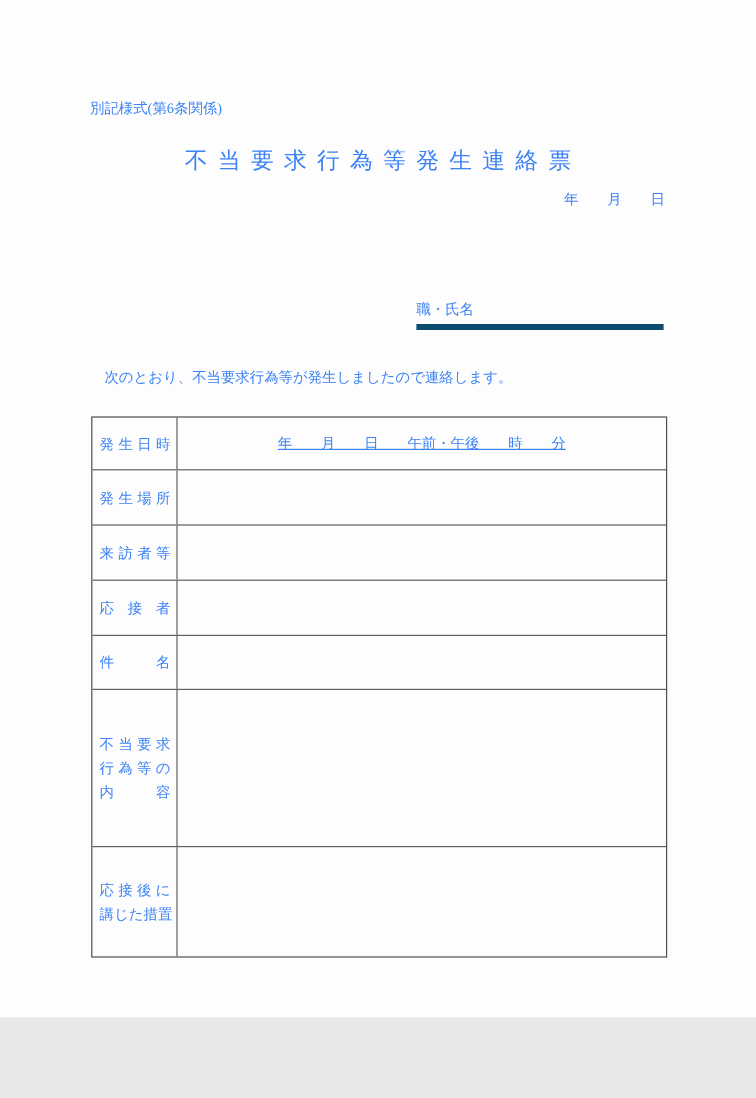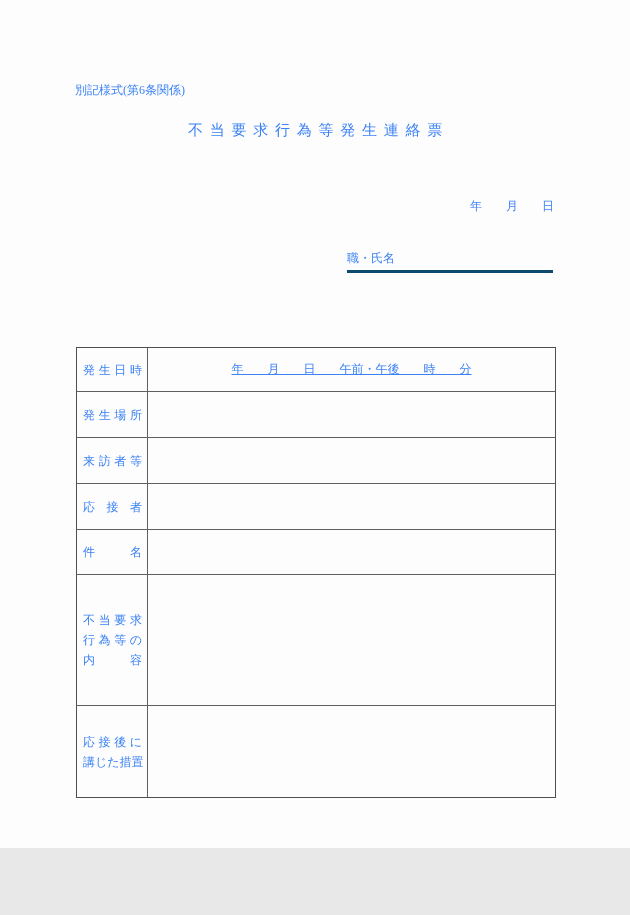--- a/index.html
+++ b/index.html
@@ -7,40 +7,40 @@
     position:relative;
     width:630px; height:848px;
     margin:0 auto;
     background:#fdfdfd;
     color:#3b82f6;
     font-family:"Liberation Serif","DejaVu Serif",serif;
     font-size:12px;
     overflow:hidden;
   }
   .abs { position:absolute; }
-  .pre { white-space:pre;margin-top:40px; }
+  .pre { white-space:pre; }
 
   .form-code { left:75px; top:82px; }
 
   .form-title {
     left:0; top:121px; width:630px;
     text-align:center;
-    font-size:15px;
+    font-size:19px;
     letter-spacing:0.45em;
     padding-left:0.45em;
     box-sizing:border-box;
   }
 
   .date-line { right:76px; top:158px; }
 
   .addressee { left:75px; top:196px; }
 
   .signature {
     left:347px; top:250px; width:206px;
-    border-bottom:3px solid #0c4a6e;
+    border-bottom:5px solid #0c4a6e;
     padding-bottom:3px;
     box-sizing:border-box;
   }
 
   .intro { left:75px; top:306px; text-indent:1em; }
 
   .report-table {
     left:76px; top:347px;
     width:480px; height:451px;
     border:1px solid #4f4f4f;
@@ -90,20 +90,21 @@
 
   <div class="abs form-title">不当要求行為等発生連絡票</div>
 
   <div class="abs date-line pre">年　　月　　日</div>
 
 
   <div class="abs signature">
     <span>職・氏名</span>
   </div>
 
+  <div class="abs intro">次のとおり、不当要求行為等が発生しましたので連絡します。</div>
 
   <div class="abs report-table">
 
     <div class="t-row h-r1">
       <div class="t-label">
         <div class="jline">
             <span>発</span>
             <span>生</span>
             <span>日</span>
             <span>時</span>

